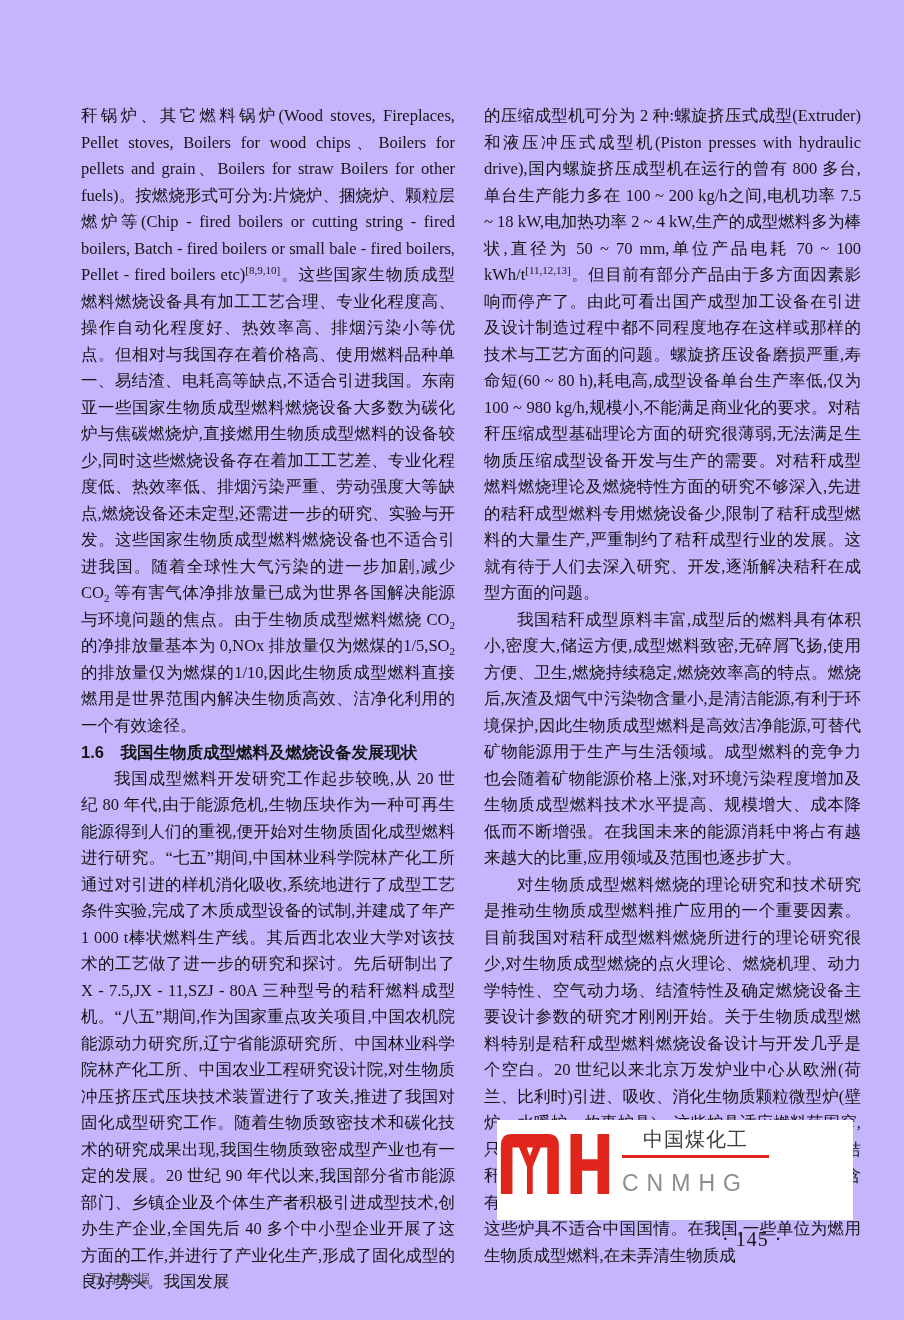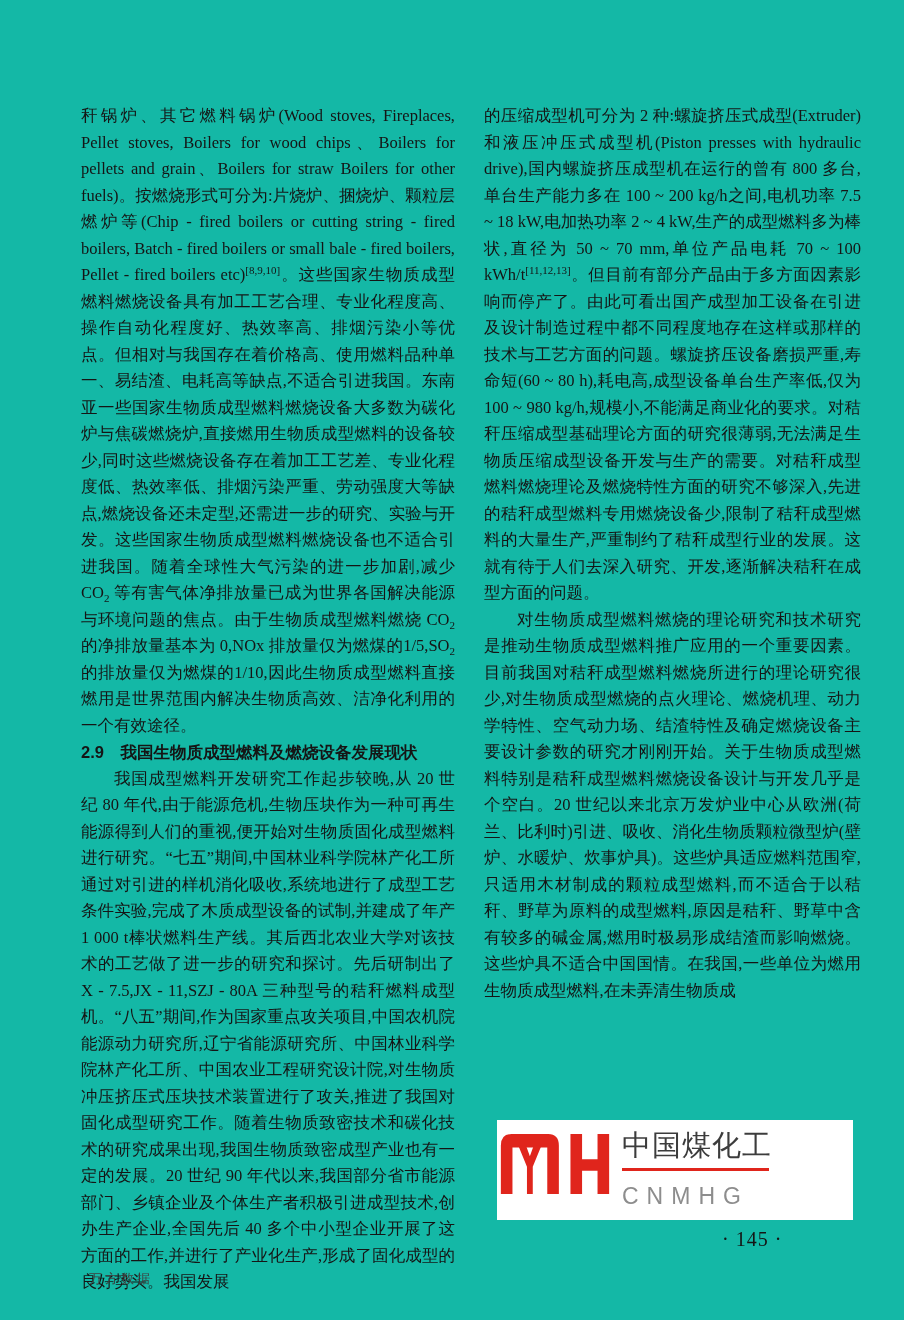--- a/index.html
+++ b/index.html
@@ -1,19 +1,19 @@
 <!DOCTYPE html>
 <html><head>
 <meta charset="utf-8">
 <style>
   html,body{margin:0;padding:0;background:#e8e8e8;}
   .page{
     position:relative;
     width:904px;height:1320px;
-    background:#14b8a6;
+    background:#c4b5fd;
     overflow:hidden;
     font-family:"Liberation Serif","DejaVu Serif",serif;
     color:#151515;
   }
   .col{
     position:absolute;
     top:103px;
     text-align:justify;
     font-size:16.5px;
     line-height:26.5px;
@@ -36,21 +36,21 @@
     left:497px;top:1120px;
     width:356px;height:100px;
     background:#ffffff;
     display:flex;
     align-items:flex-start;
   }
   .wm-logo{width:116px;height:68px;margin-top:9px;flex:none;}
   .wm-text{margin-left:9px;margin-top:6px;}
   .wm-title{
     font-family:"Liberation Sans","DejaVu Sans",sans-serif;
-    font-size:29px;
+    font-size:20px;
     letter-spacing:1px;
     white-space:nowrap;
     text-align:center;
   }
   .wm-rule{height:3px;margin-top:2px;width:147px;}
   .wm-sub{
     font-family:"Liberation Sans","DejaVu Sans",sans-serif;
     font-size:23px;
     letter-spacing:8px;
     margin-top:12px;
@@ -71,26 +71,27 @@
     letter-spacing:3px;
   }
 </style>
 </head>
 <body>
 
 <div class="page">
 
   <div class="col col-left">
       <p class="continuation">秆锅炉、其它燃料锅炉(Wood stoves, Fireplaces, Pellet stoves, Boilers for wood chips、Boilers for pellets and grain、Boilers for straw Boilers for other fuels)。按燃烧形式可分为:片烧炉、捆烧炉、颗粒层燃炉等(Chip - fired boilers or cutting string - fired boilers, Batch - fired boilers or small bale - fired boilers, Pellet - fired boilers etc)<sup>[8,9,10]</sup>。这些国家生物质成型燃料燃烧设备具有加工工艺合理、专业化程度高、操作自动化程度好、热效率高、排烟污染小等优点。但相对与我国存在着价格高、使用燃料品种单一、易结渣、电耗高等缺点,不适合引进我国。东南亚一些国家生物质成型燃料燃烧设备大多数为碳化炉与焦碳燃烧炉,直接燃用生物质成型燃料的设备较少,同时这些燃烧设备存在着加工工艺差、专业化程度低、热效率低、排烟污染严重、劳动强度大等缺点,燃烧设备还未定型,还需进一步的研究、实验与开发。这些国家生物质成型燃料燃烧设备也不适合引进我国。随着全球性大气污染的进一步加剧,减少 CO<sub>2</sub> 等有害气体净排放量已成为世界各国解决能源与环境问题的焦点。由于生物质成型燃料燃烧 CO<sub>2</sub> 的净排放量基本为 0,NOx 排放量仅为燃煤的1/5,SO<sub>2</sub> 的排放量仅为燃煤的1/10,因此生物质成型燃料直接燃用是世界范围内解决生物质高效、洁净化利用的一个有效途径。</p>
-      <p class="heading">2.9　我国生物质成型燃料及燃烧设备发展现状</p>
+      <p class="heading">1.6　我国生物质成型燃料及燃烧设备发展现状</p>
       <p class="body">我国成型燃料开发研究工作起步较晚,从 20 世纪 80 年代,由于能源危机,生物压块作为一种可再生能源得到人们的重视,便开始对生物质固化成型燃料进行研究。“七五”期间,中国林业科学院林产化工所通过对引进的样机消化吸收,系统地进行了成型工艺条件实验,完成了木质成型设备的试制,并建成了年产1 000 t棒状燃料生产线。其后西北农业大学对该技术的工艺做了进一步的研究和探讨。先后研制出了 X - 7.5,JX - 11,SZJ - 80A 三种型号的秸秆燃料成型机。“八五”期间,作为国家重点攻关项目,中国农机院能源动力研究所,辽宁省能源研究所、中国林业科学院林产化工所、中国农业工程研究设计院,对生物质冲压挤压式压块技术装置进行了攻关,推进了我国对固化成型研究工作。随着生物质致密技术和碳化技术的研究成果出现,我国生物质致密成型产业也有一定的发展。20 世纪 90 年代以来,我国部分省市能源部门、乡镇企业及个体生产者积极引进成型技术,创办生产企业,全国先后 40 多个中小型企业开展了这方面的工作,并进行了产业化生产,形成了固化成型的良好势头。我国发展</p>
     </div>
 
   <div class="col col-right">
       <p class="continuation">的压缩成型机可分为 2 种:螺旋挤压式成型(Extruder)和液压冲压式成型机(Piston presses with hydraulic drive),国内螺旋挤压成型机在运行的曾有 800 多台,单台生产能力多在 100 ~ 200 kg/h之间,电机功率 7.5 ~ 18 kW,电加热功率 2 ~ 4 kW,生产的成型燃料多为棒状,直径为 50 ~ 70 mm,单位产品电耗 70 ~ 100 kWh/t<sup>[11,12,13]</sup>。但目前有部分产品由于多方面因素影响而停产了。由此可看出国产成型加工设备在引进及设计制造过程中都不同程度地存在这样或那样的技术与工艺方面的问题。螺旋挤压设备磨损严重,寿命短(60 ~ 80 h),耗电高,成型设备单台生产率低,仅为 100 ~ 980 kg/h,规模小,不能满足商业化的要求。对秸秆压缩成型基础理论方面的研究很薄弱,无法满足生物质压缩成型设备开发与生产的需要。对秸秆成型燃料燃烧理论及燃烧特性方面的研究不够深入,先进的秸秆成型燃料专用燃烧设备少,限制了秸秆成型燃料的大量生产,严重制约了秸秆成型行业的发展。这就有待于人们去深入研究、开发,逐渐解决秸秆在成型方面的问题。</p>
+      <p class="body">我国秸秆成型原料丰富,成型后的燃料具有体积小,密度大,储运方便,成型燃料致密,无碎屑飞扬,使用方便、卫生,燃烧持续稳定,燃烧效率高的特点。燃烧后,灰渣及烟气中污染物含量小,是清洁能源,有利于环境保护,因此生物质成型燃料是高效洁净能源,可替代矿物能源用于生产与生活领域。成型燃料的竞争力也会随着矿物能源价格上涨,对环境污染程度增加及生物质成型燃料技术水平提高、规模增大、成本降低而不断增强。在我国未来的能源消耗中将占有越来越大的比重,应用领域及范围也逐步扩大。</p>
       <p class="body">对生物质成型燃料燃烧的理论研究和技术研究是推动生物质成型燃料推广应用的一个重要因素。目前我国对秸秆成型燃料燃烧所进行的理论研究很少,对生物质成型燃烧的点火理论、燃烧机理、动力学特性、空气动力场、结渣特性及确定燃烧设备主要设计参数的研究才刚刚开始。关于生物质成型燃料特别是秸秆成型燃料燃烧设备设计与开发几乎是个空白。20 世纪以来北京万发炉业中心从欧洲(荷兰、比利时)引进、吸收、消化生物质颗粒微型炉(壁炉、水暖炉、炊事炉具)。这些炉具适应燃料范围窄,只适用木材制成的颗粒成型燃料,而不适合于以秸秆、野草为原料的成型燃料,原因是秸秆、野草中含有较多的碱金属,燃用时极易形成结渣而影响燃烧。这些炉具不适合中国国情。在我国,一些单位为燃用生物质成型燃料,在未弄清生物质成</p>
     </div>
 
   <div class="watermark">
     <svg class="wm-logo" viewBox="0 0 120 68" xmlns="http://www.w3.org/2000/svg" aria-hidden="true">
       <g>
         <path class="wm-red" d="M4 66 V16 Q4 4 15 4 H53 Q64 4 64 16 V66 H52 V18 H16 V66 Z" fill="#e0251c"></path>
         <path class="wm-red" d="M22 16 L30 16 L34 27 L38 16 L46 16 L37 38 L37 66 L31 66 L31 38 Z" fill="#e0251c"></path>
         <path class="wm-red" d="M76 4 H88 V30 H104 V4 H116 V66 H104 V42 H88 V66 H76 Z" fill="#e0251c"></path>
       </g>

